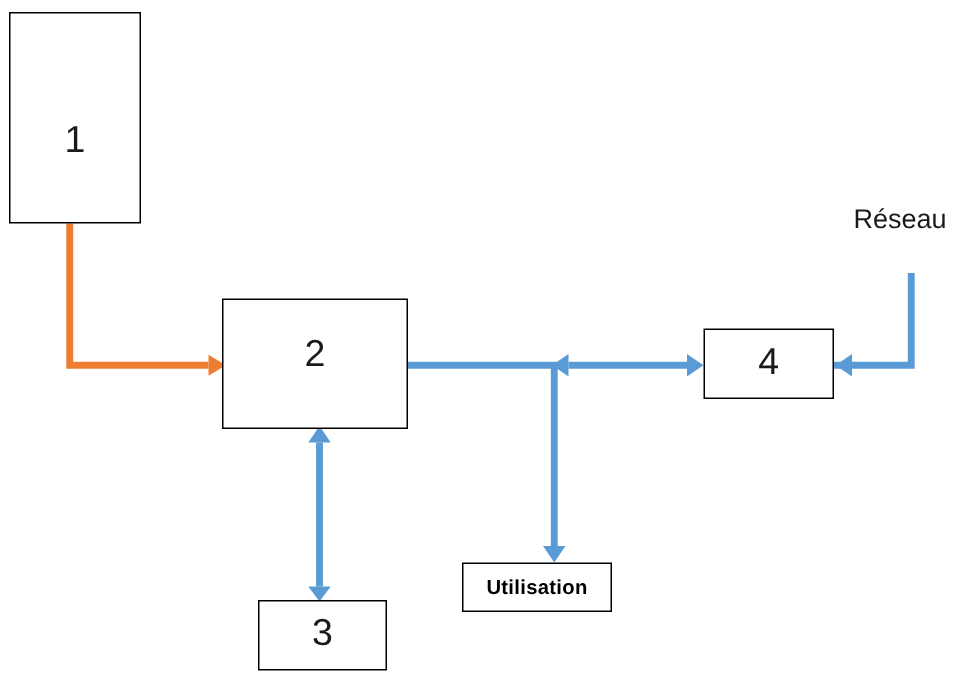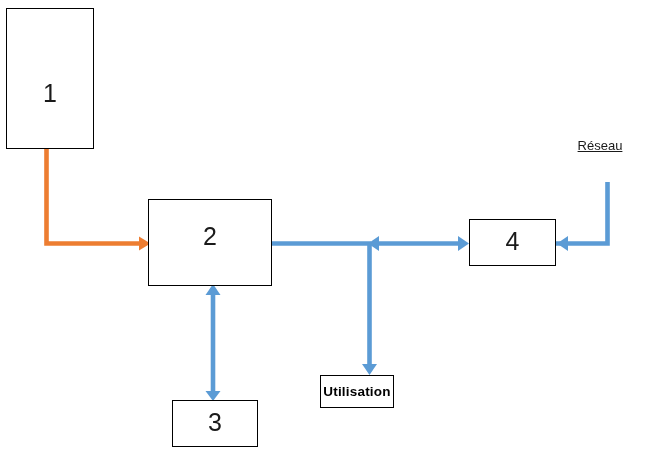--- a/index.html
+++ b/index.html
@@ -61,39 +61,38 @@
   #box-3 .node-num {
     margin-top: -2px;
   }
   #box-4 {
     left: 469px; top: 219px; width: 87px; height: 47px;
   }
   #box-4 .node-num {
     margin-top: -2px;
   }
   #box-utilisation {
-    left: 320px; top: 375px; width: 74px; height: 33px;
+    left: 308px; top: 375px; width: 100px; height: 33px;
     border-width: 1.2px;
   }
   .util-label {
     font-size: 13.5px;
     font-weight: bold;
     letter-spacing: 0.2px;
     color: #000000;
   }
   #grid-label {
     position: absolute;
     left: 556px;
     top: 138px;
     width: 88px;
     text-align: center;
-    font-size: 13px;
+    font-size: 18px;
     line-height: 16px;
     color: #1a1a1a;
-    text-decoration: underline;
   }
 </style>
 </head>
 <body>
 
 <div id="canvas">
 
   <svg class="svg-layer" viewBox="0 0 645 454" width="645" height="454" xmlns="http://www.w3.org/2000/svg">
 
     <g>

